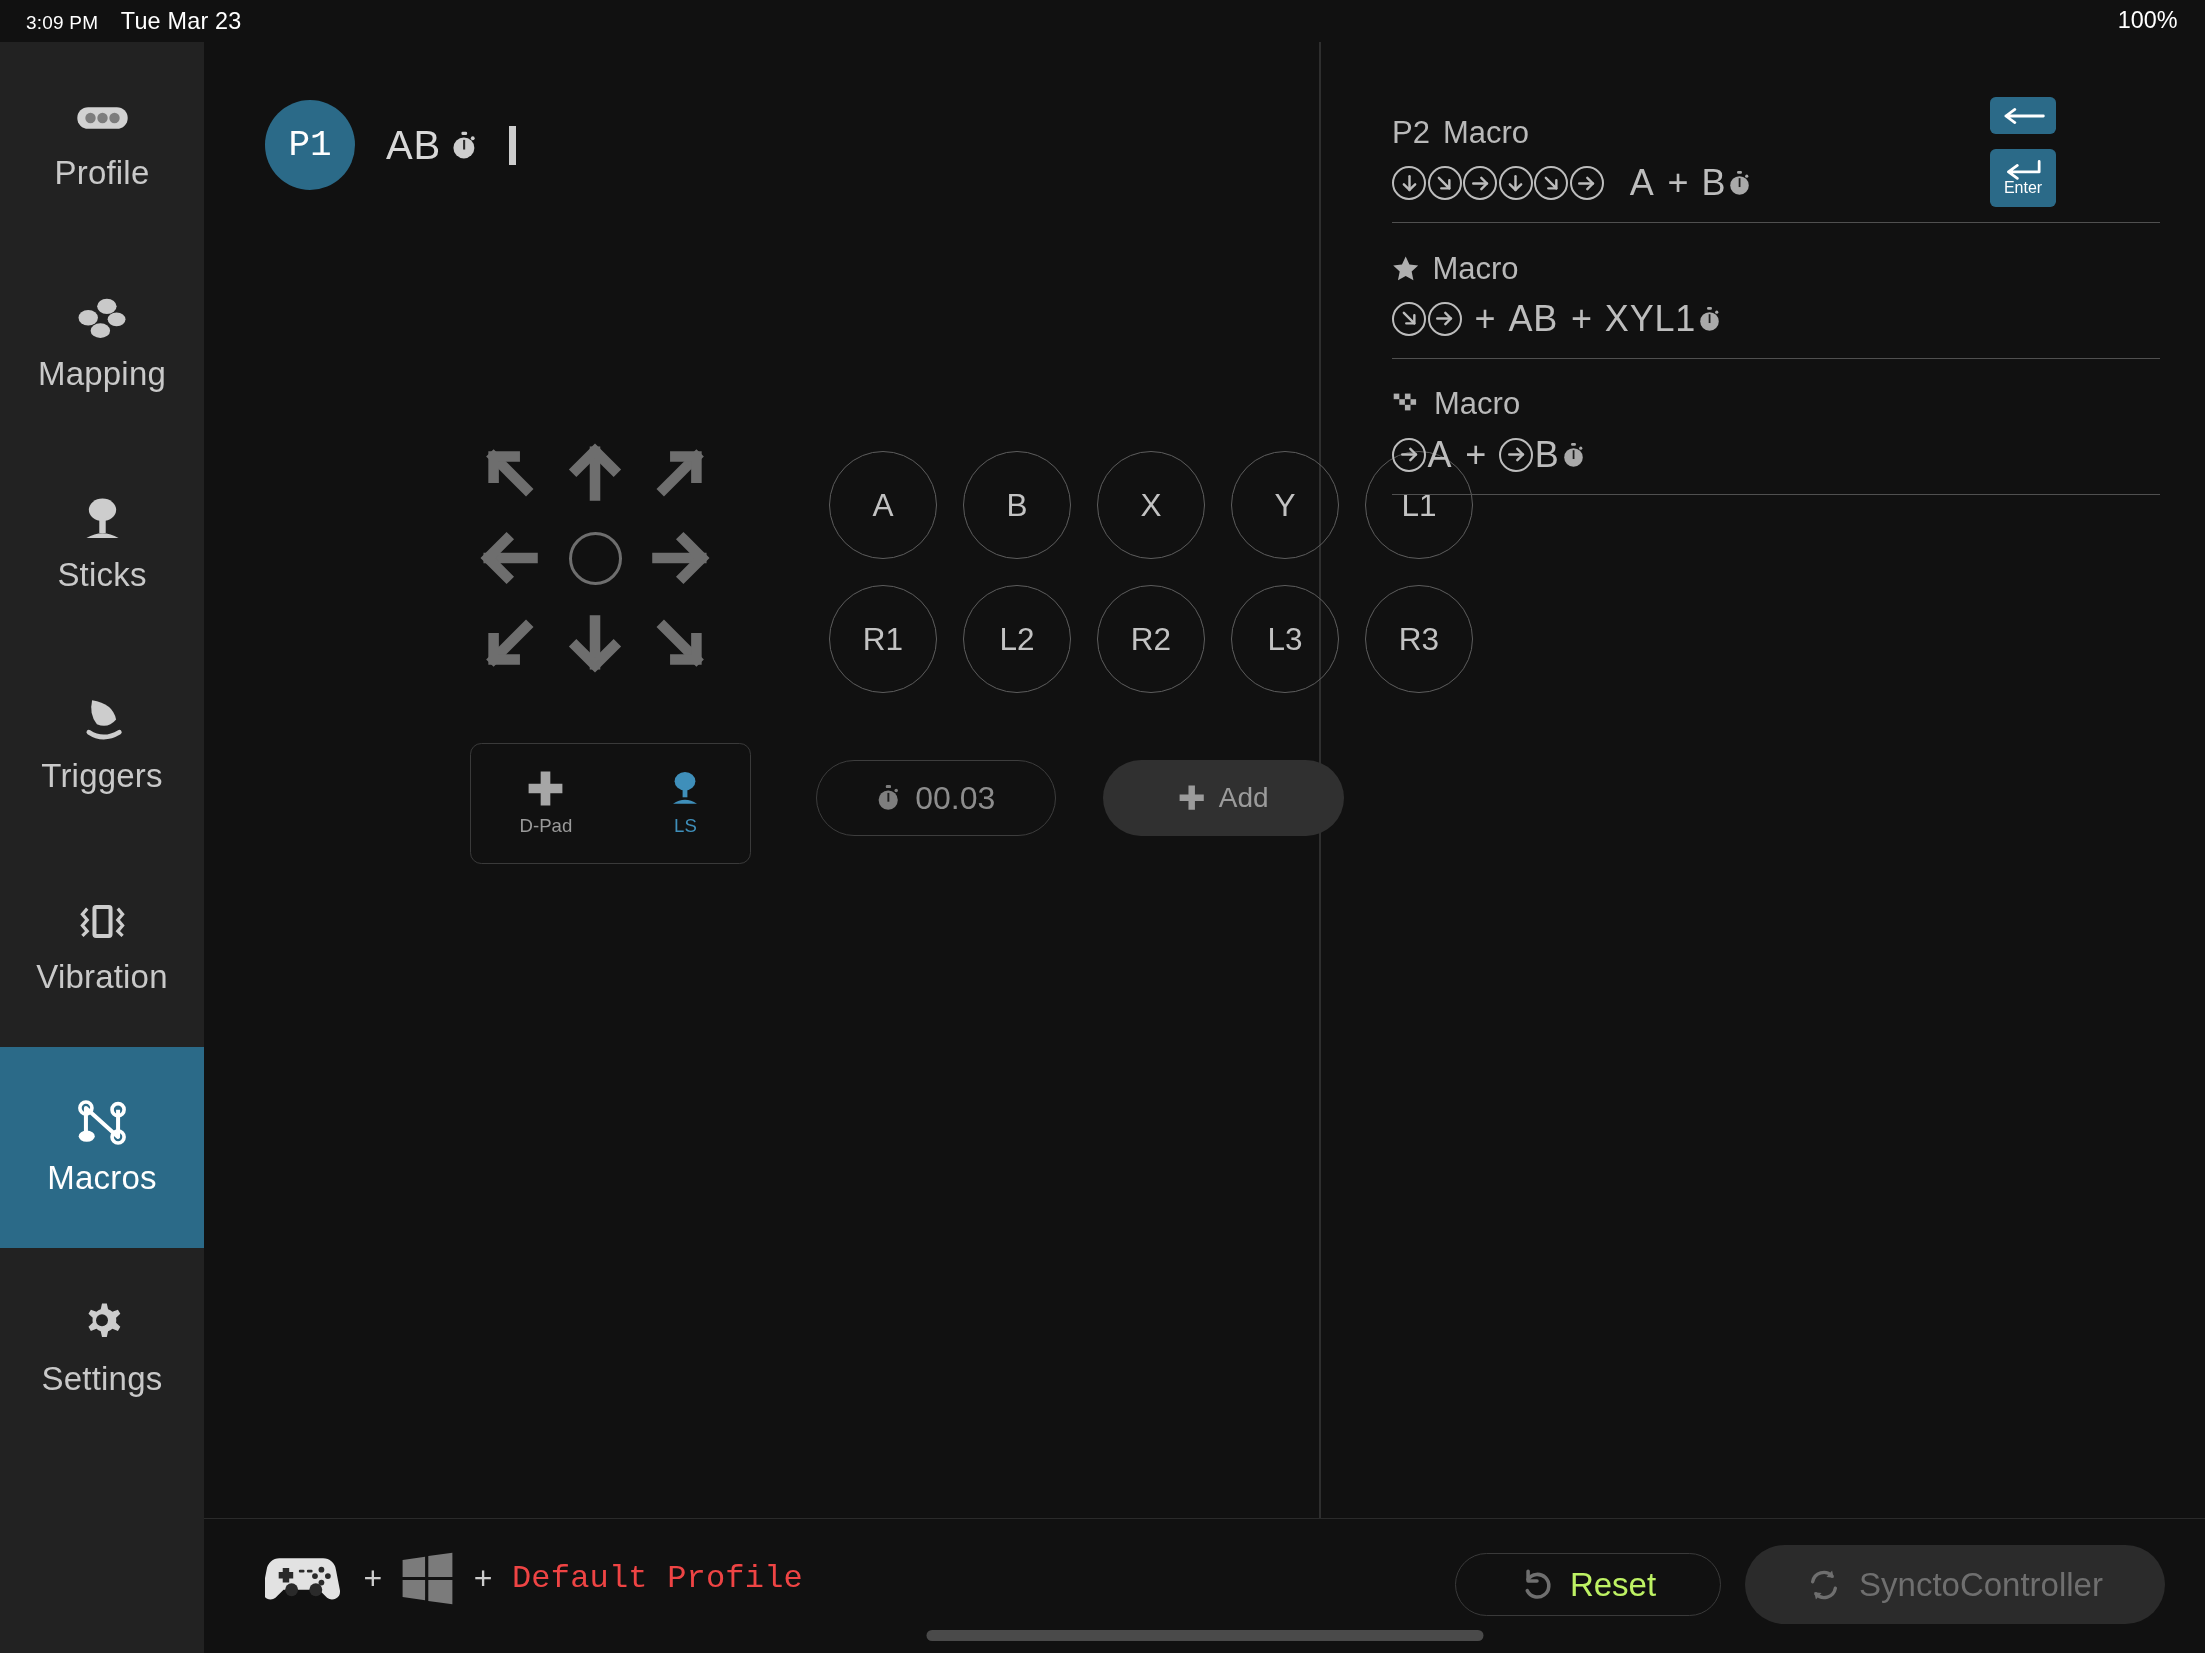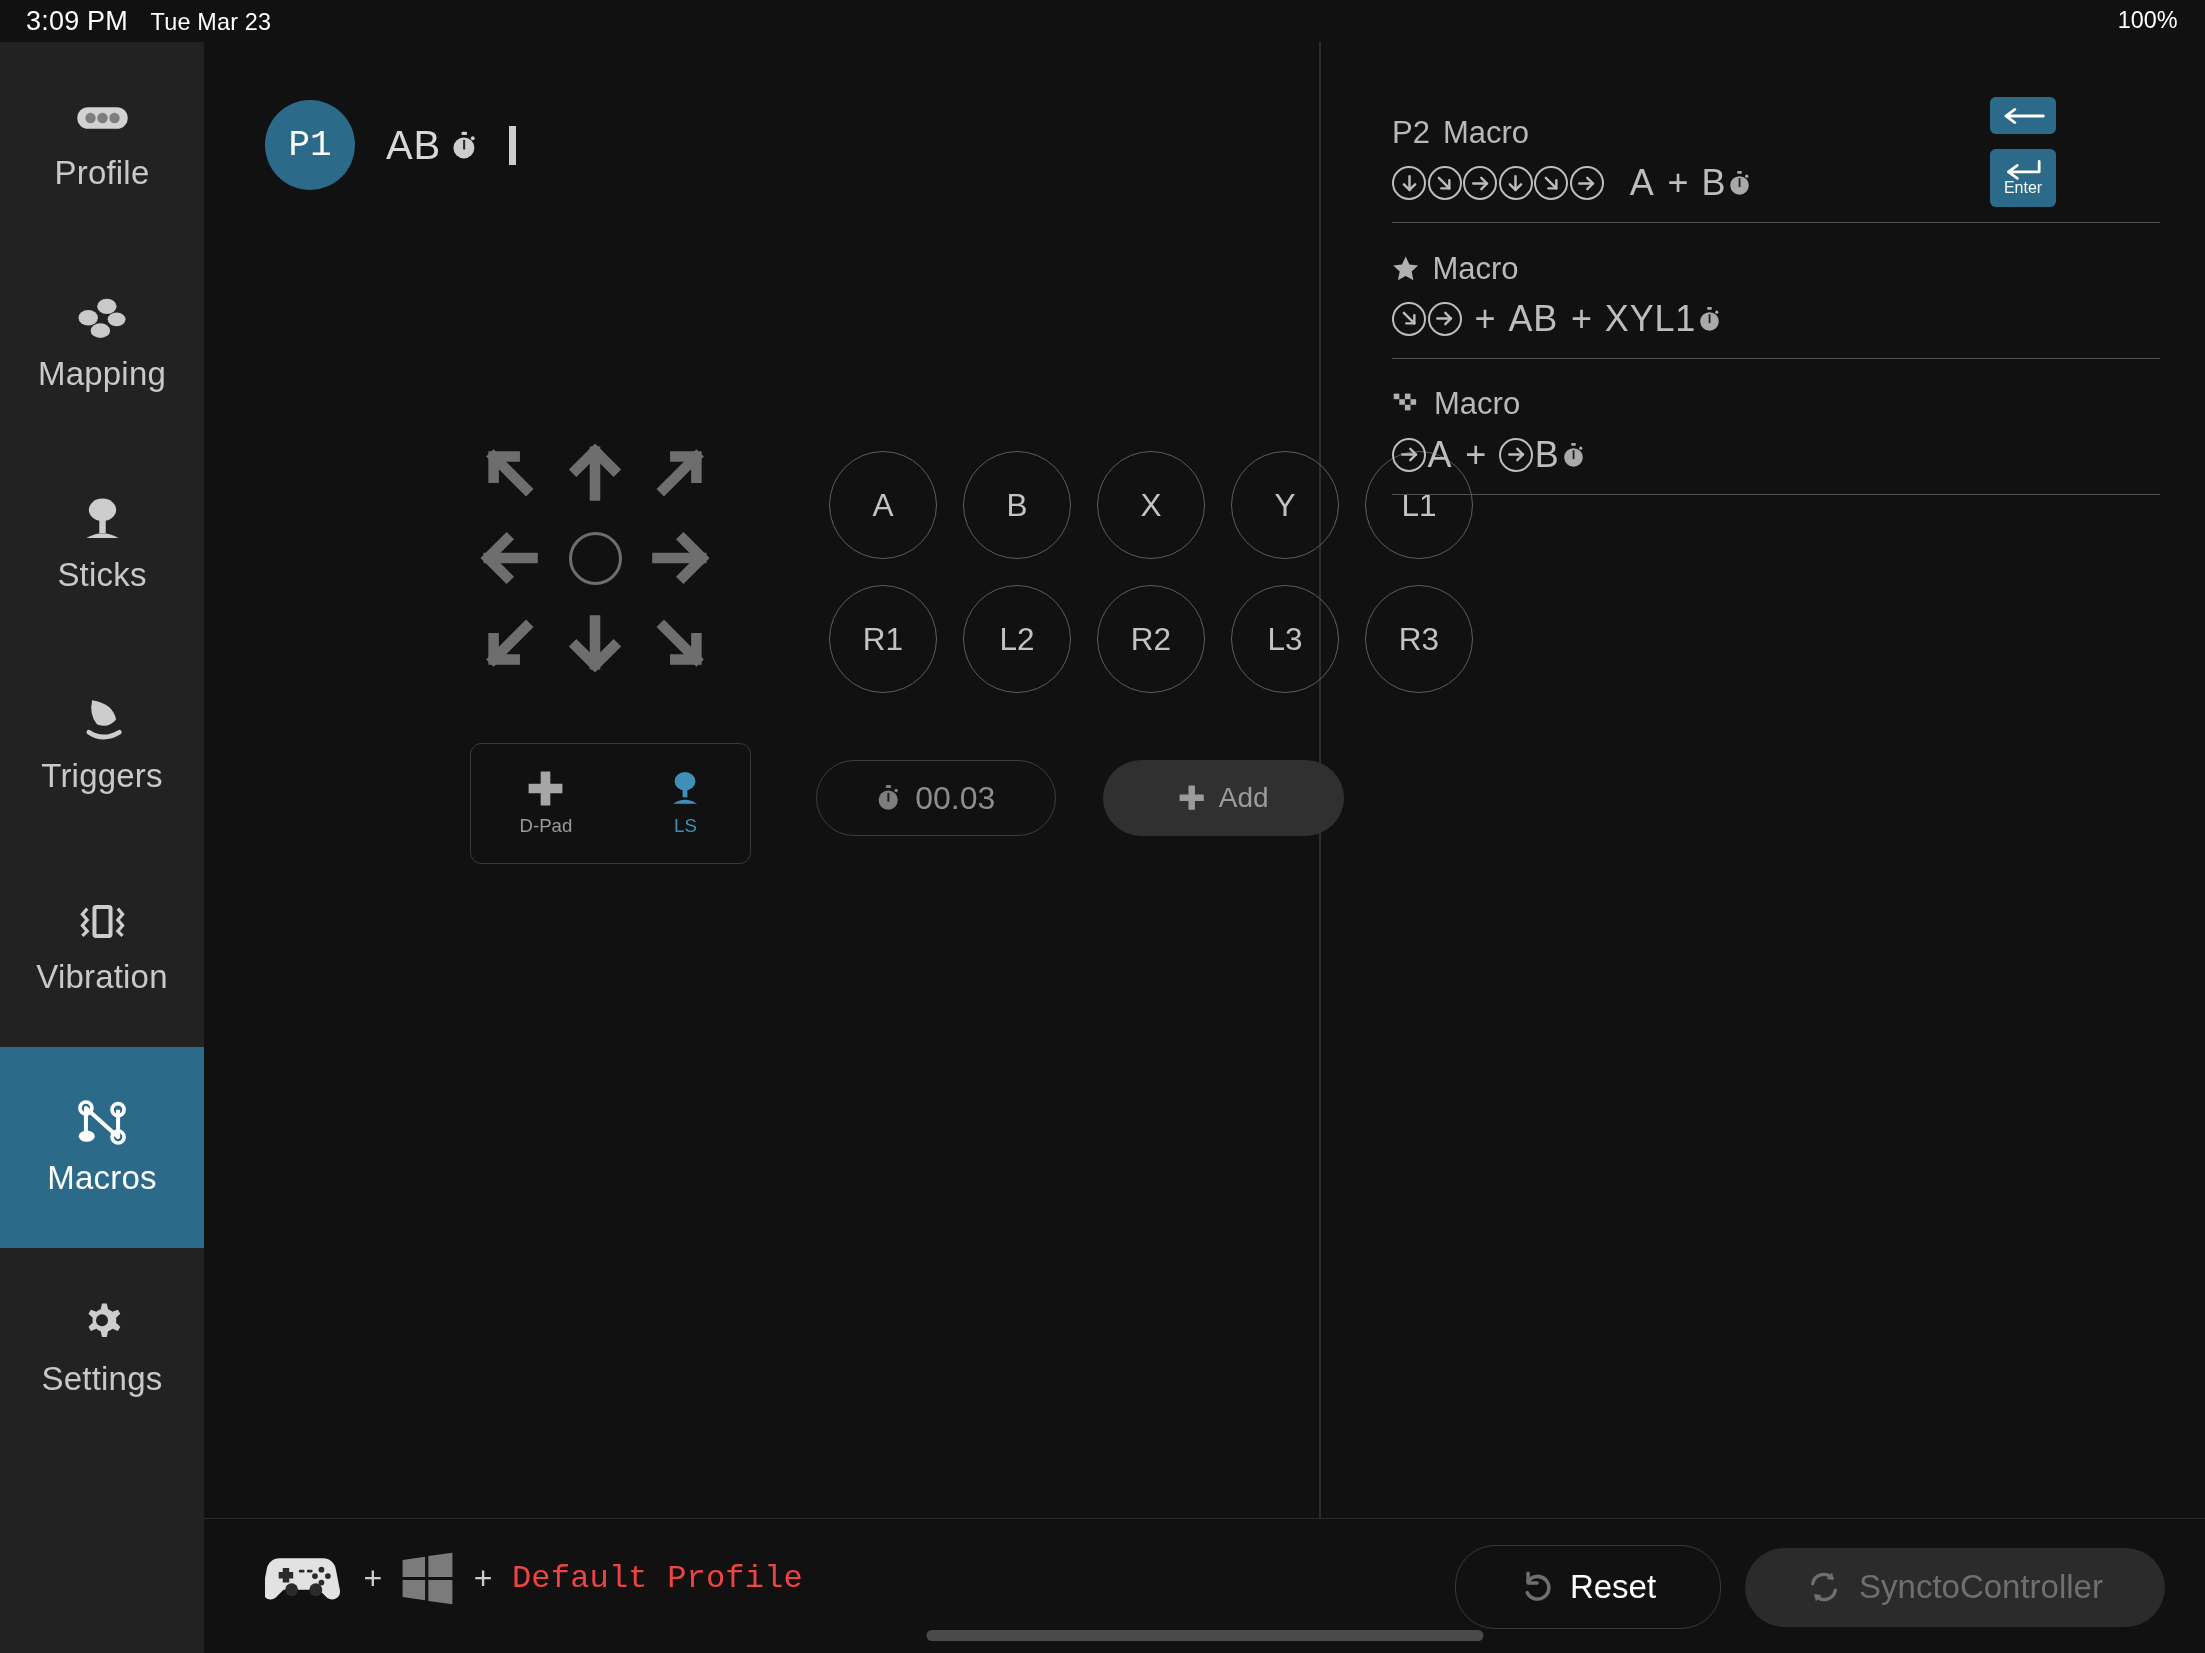--- a/index.html
+++ b/index.html
@@ -10,21 +10,21 @@
     overflow: hidden;
   }
   .app { position: relative; width: 2205px; height: 1653px; background: #111111; }
 
   
   .statusbar {
     position: absolute; top: 0; left: 0; width: 2205px; height: 42px;
     display: flex; align-items: center; color: #ffffff;
   }
   .sb-left { position: absolute; left: 26px; display: flex; align-items: baseline; gap: 22.6px; }
-  .sb-time { font-size: 27px; font-weight: 500; letter-spacing: 0.2px; text-align: center; }
+  .sb-time { font-size: 19px; font-weight: 500; letter-spacing: 0.2px; text-align: center; }
   .sb-date { font-size: 23.4px; font-weight: 400; letter-spacing: 0.2px; }
   .sb-right { position: absolute; right: 27.4px; display: flex; align-items: center; gap: 13px; flex-direction: column; }
   .sb-pct { font-size: 23.4px; font-weight: 400; }
   .wifi { width: 27.4px; height: 21px; position: relative; }
   .battery {
     width: 45px; height: 22px; border: 2.4px solid #e8e8e8; border-radius: 6.5px;
     position: relative; padding: 2.4px;
   }
   .battery::after {
     content: ""; position: absolute; right: -6.5px; top: 6.5px;
@@ -134,23 +134,23 @@
   
   .bottombar {
     position: absolute; left: 204px; top: 1518px; width: 2001px; height: 136px;
     border-top: 1.6px solid #2b2b2b; background: #111111;
   }
   .bb-left { position: absolute; left: 61px; top: 31px; display: flex; align-items: center; gap: 19.4px; }
   .bb-plus { color: #cdcdcd; font-size: 32px; }
   .bb-profile { color: #ef4444; font-size: 32px; letter-spacing: 0.2px; font-family: Liberation Mono, monospace; }
   .bb-right { position: absolute; right: 40px; top: 26px; display: flex; align-items: center; gap: 24px; }
   .reset-pill {
-    width: 266px; height: 84px; border: 1.6px solid #3a3a3a; border-radius: 40px;
+    width: 266px; height: 63px; border: 1.6px solid #3a3a3a; border-radius: 40px;
     display: flex; align-items: center; justify-content: center; gap: 16px;
-    color: #ffffff; font-size: 33px;
+    color: #bef264; font-size: 33px;
   }
   .sync-pill {
     width: 420px; height: 79px; background: #2b2b2b; border-radius: 40px;
     display: flex; align-items: center; justify-content: center; gap: 18px;
     color: #6f6f6f; font-size: 33px;
   }
   .home-indicator {
     position: absolute; left: 50%; transform: translateX(-50%); bottom: 13px;
     width: 557px; height: 11.3px; background: #4a4a4a; border-radius: 5.7px;
   }

